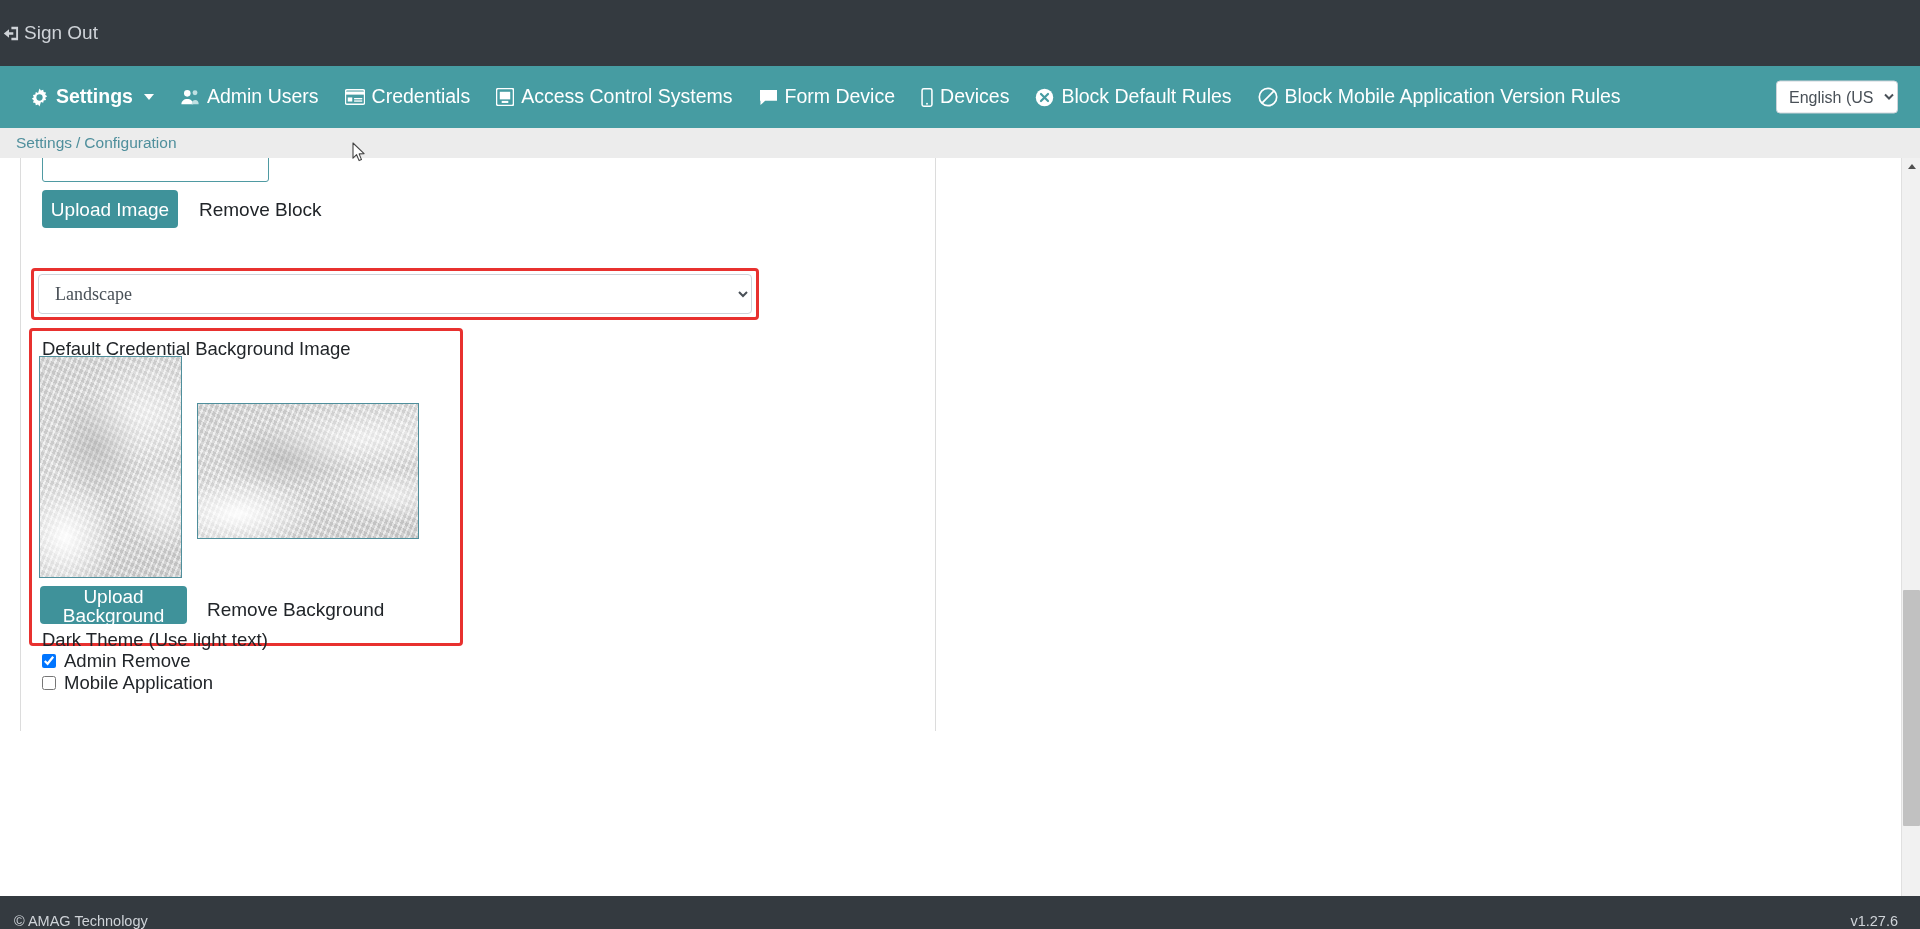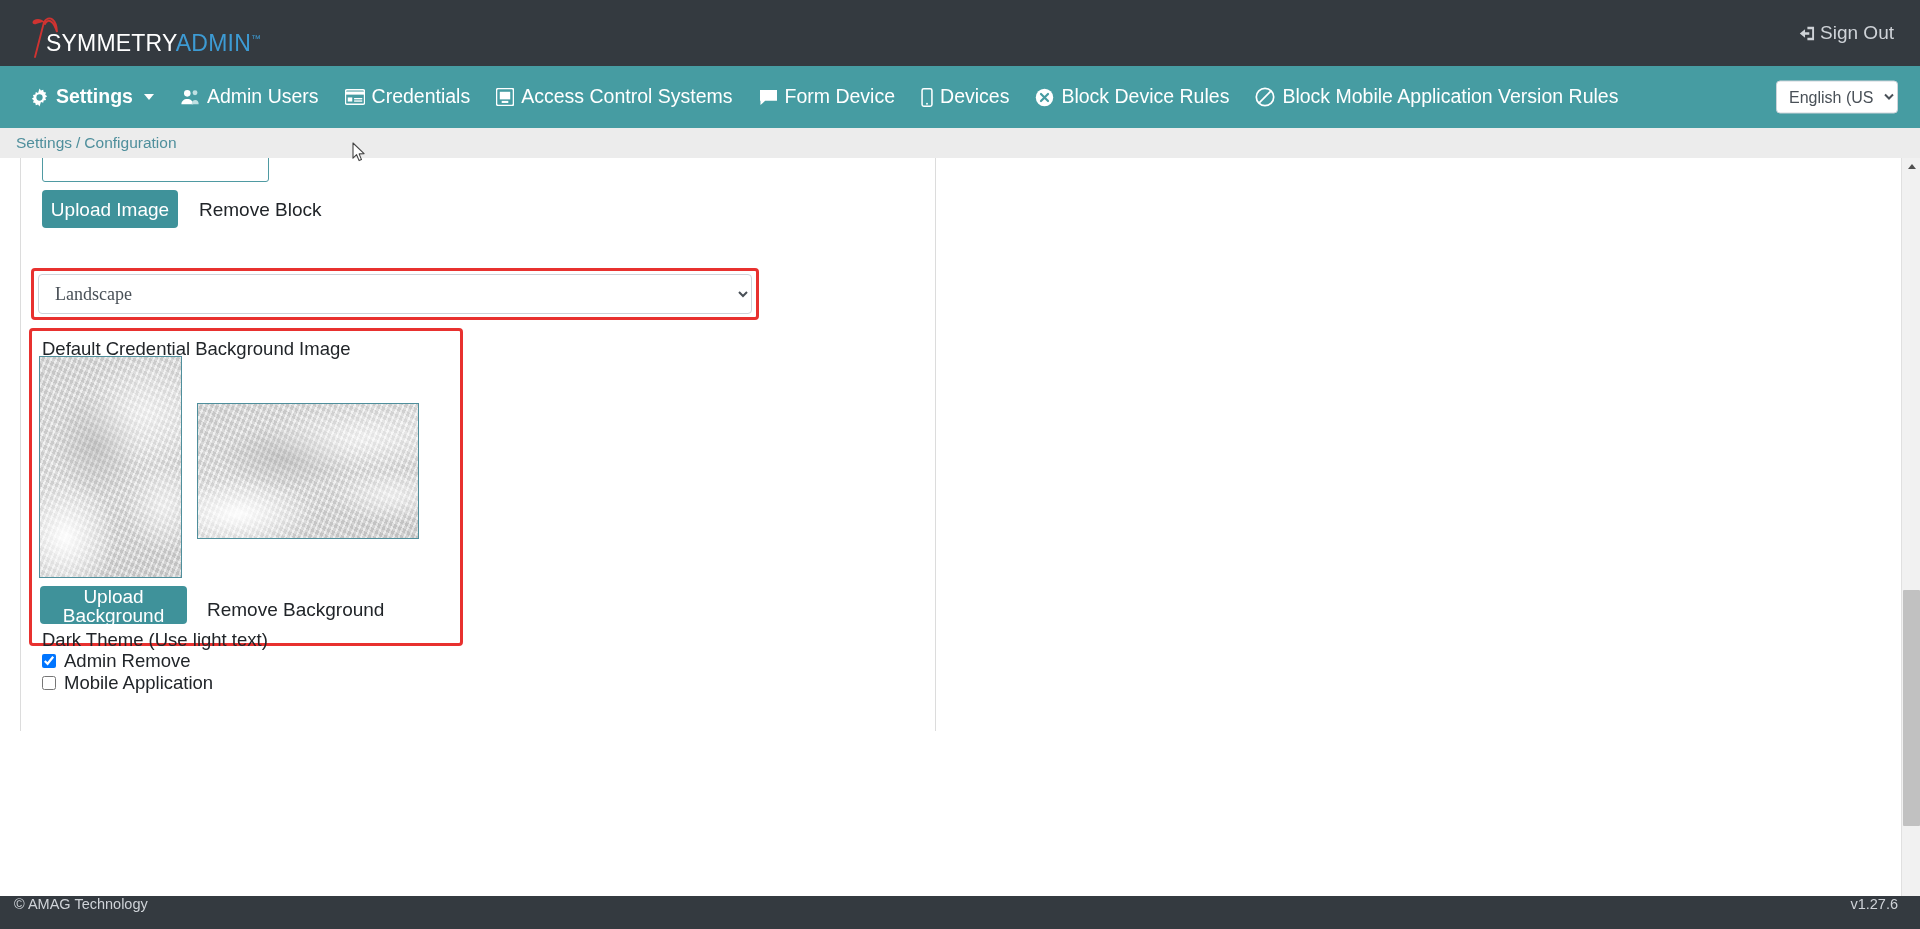--- a/index.html
+++ b/index.html
@@ -219,46 +219,33 @@
     width: 17px; height: 236px;
     background: #c1c1c1; border-radius: 1px;
     cursor: pointer;
   }
 
   
   #footer {
     position: absolute; left: 0; bottom: 0;
     width: 1920px; height: 33px;
     background: #343a40;
-    display: flex; align-items: flex-start;
+    display: flex; align-items: flex-end;
     justify-content: space-between;
     color: #cfd3d8; font-size: 14.5px;
     padding: 0 22px 0 14px;
   }
 
   
   #cursor { position: absolute; left: 352px; top: 142px; pointer-events: none; }
 </style>
 </head>
 <body>
 
 <div id="topbar">
-  <div id="brand">
-    <div id="brand-mark">
-      <svg width="36" height="46" viewBox="0 0 36 46">
-        <path d="M13 44 L22 9 C24 5.5 27.5 4.2 30.5 6.5 C33.5 8.8 34.8 13.5 35 19
-                 C33.4 13.8 31.6 10.2 29.2 8.6 C26.6 6.9 24.2 8 22.9 11" fill="none" stroke="#cf3331" stroke-width="1.9" stroke-linecap="round"></path>
-        <path d="M22.6 9.2 C19.5 5.6 15 5.1 12.1 7.1 C10.6 8.1 10.1 9.6 10.9 10.6
-                 C11.7 11.6 13.4 11.5 14.8 10.8 C17.2 9.6 20.3 9 22.6 9.2 Z" fill="#cf3331"></path>
-      </svg>
-    </div>
-    <div id="brand-text">
-      <span class="bt-a">SYMMETRY</span><span class="bt-b">ADMIN</span><span class="bt-tm">™</span>
-    </div>
-  </div>
 
   <div id="signout">
     <span>
       <svg width="19" height="19" viewBox="0 0 20 20">
         <path d="M12 3 L12 5.5 L17 5.5 L17 14.5 L12 14.5 L12 17 L19 17 L19 3 Z" fill="#cfd3d8"></path>
         <path d="M9.5 5.5 L4 10 L9.5 14.5 L9.5 11.4 L14 11.4 L14 8.6 L9.5 8.6 Z" fill="#cfd3d8"></path>
       </svg>
     </span>
     <span>Sign Out</span>
   </div>
@@ -332,21 +319,21 @@
     <span class="lbl">Devices</span>
   </div>
 
   <div class="nav-item">
     <span class="nav-ico">
       <svg width="19" height="19" viewBox="0 0 20 20">
         <circle cx="10" cy="10" r="9.2" fill="#fff"></circle>
         <path d="M6.3 6.3l7.4 7.4M13.7 6.3l-7.4 7.4" stroke="#469ca2" stroke-width="2.3" stroke-linecap="round"></path>
       </svg>
     </span>
-    <span class="lbl">Block Device Rules</span>
+    <span class="lbl">Block Default Rules</span>
   </div>
 
   <div class="nav-item">
     <span class="nav-ico">
       <svg width="20" height="20" viewBox="0 0 20 20">
         <circle cx="10" cy="10" r="8.7" fill="none" stroke="#fff" stroke-width="1.7"></circle>
         <path d="M4.2 15.8L15.8 4.2" stroke="#fff" stroke-width="1.7"></path>
       </svg>
     </span>
     <span class="lbl">Block Mobile Application Version Rules</span>

